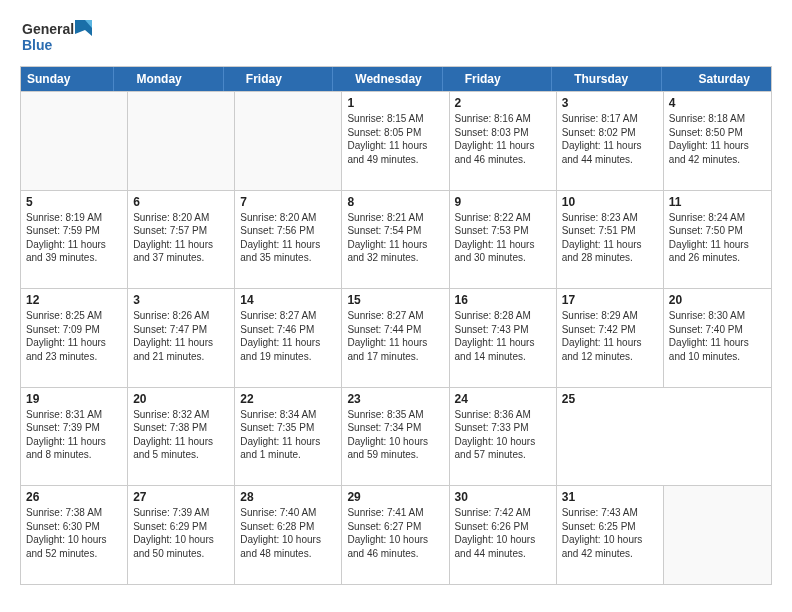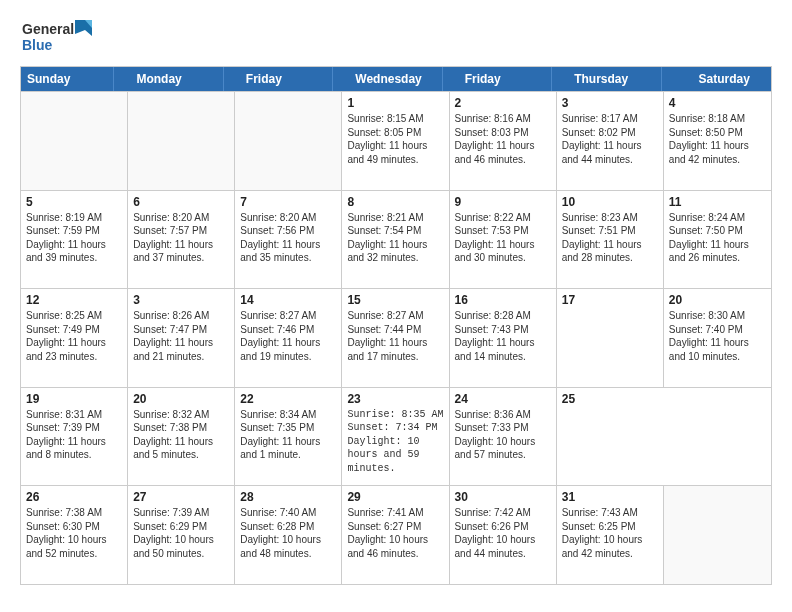--- a/index.html
+++ b/index.html
@@ -195,21 +195,21 @@
             <div class="day-number">11</div>
             <div class="cell-text" style="white-space: pre-line;">Sunrise: 8:24 AM
 Sunset: 7:50 PM
 Daylight: 11 hours and 26 minutes.</div>
           </div>
         </div>
         <div class="cal-row">
           <div class="cal-cell">
             <div class="day-number">12</div>
             <div class="cell-text" style="white-space: pre-line;">Sunrise: 8:25 AM
-Sunset: 7:49 PM
+Sunset: 7:09 PM
 Daylight: 11 hours and 23 minutes.</div>
           </div>
           <div class="cal-cell">
             <div class="day-number">3</div>
             <div class="cell-text" style="white-space: pre-line;">Sunrise: 8:26 AM
 Sunset: 7:47 PM
 Daylight: 11 hours and 21 minutes.</div>
           </div>
           <div class="cal-cell">
             <div class="day-number">14</div>
@@ -224,20 +224,23 @@
 Daylight: 11 hours and 17 minutes.</div>
           </div>
           <div class="cal-cell">
             <div class="day-number">16</div>
             <div class="cell-text" style="white-space: pre-line;">Sunrise: 8:28 AM
 Sunset: 7:43 PM
 Daylight: 11 hours and 14 minutes.</div>
           </div>
           <div class="cal-cell">
             <div class="day-number">17</div>
+            <div class="cell-text" style="white-space: pre-line;">Sunrise: 8:29 AM
+Sunset: 7:42 PM
+Daylight: 11 hours and 12 minutes.</div>
           </div>
           <div class="cal-cell">
             <div class="day-number">20</div>
             <div class="cell-text" style="white-space: pre-line;">Sunrise: 8:30 AM
 Sunset: 7:40 PM
 Daylight: 11 hours and 10 minutes.</div>
           </div>
         </div>
         <div class="cal-row">
           <div class="cal-cell">
@@ -253,21 +256,21 @@
 Daylight: 11 hours and 5 minutes.</div>
           </div>
           <div class="cal-cell">
             <div class="day-number">22</div>
             <div class="cell-text" style="white-space: pre-line;">Sunrise: 8:34 AM
 Sunset: 7:35 PM
 Daylight: 11 hours and 1 minute.</div>
           </div>
           <div class="cal-cell">
             <div class="day-number">23</div>
-            <div class="cell-text" style="white-space: pre-line; font-family: Liberation Mono, monospace;">Sunrise: 8:35 AM
+            <div class="cell-text" style="white-space: pre-line;">Sunrise: 8:35 AM
 Sunset: 7:34 PM
 Daylight: 10 hours and 59 minutes.</div>
           </div>
           <div class="cal-cell">
             <div class="day-number">24</div>
             <div class="cell-text" style="white-space: pre-line;">Sunrise: 8:36 AM
 Sunset: 7:33 PM
 Daylight: 10 hours and 57 minutes.</div>
           </div>
           <div class="cal-cell">

